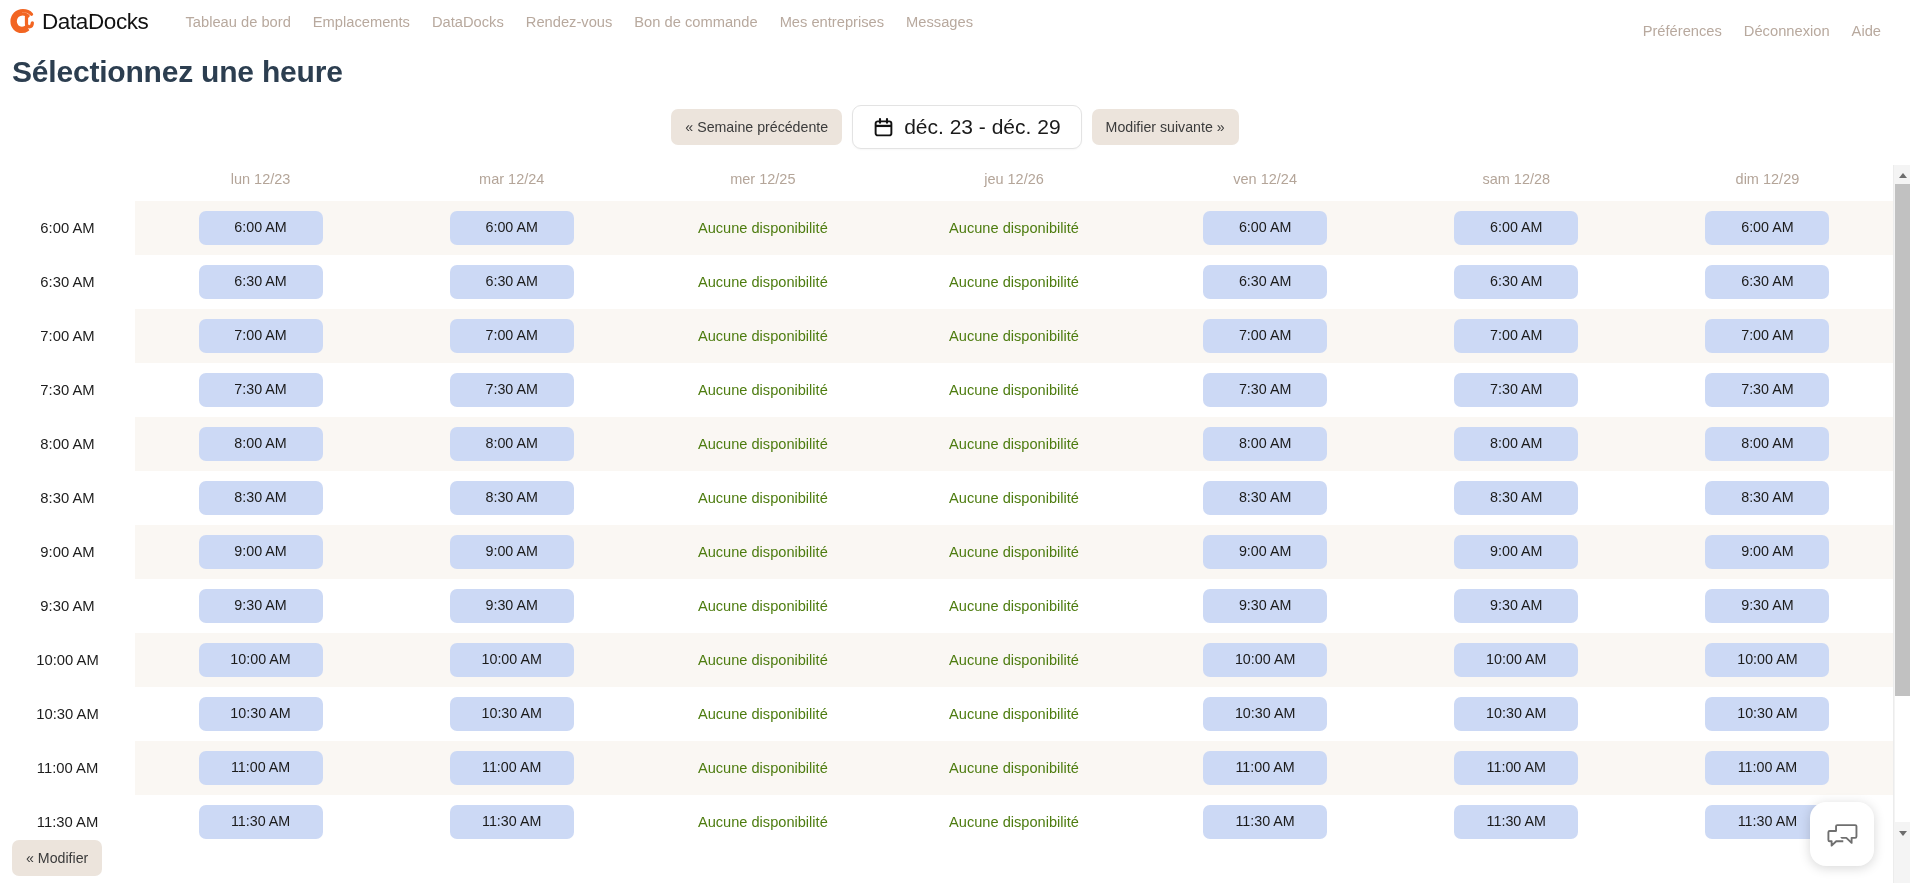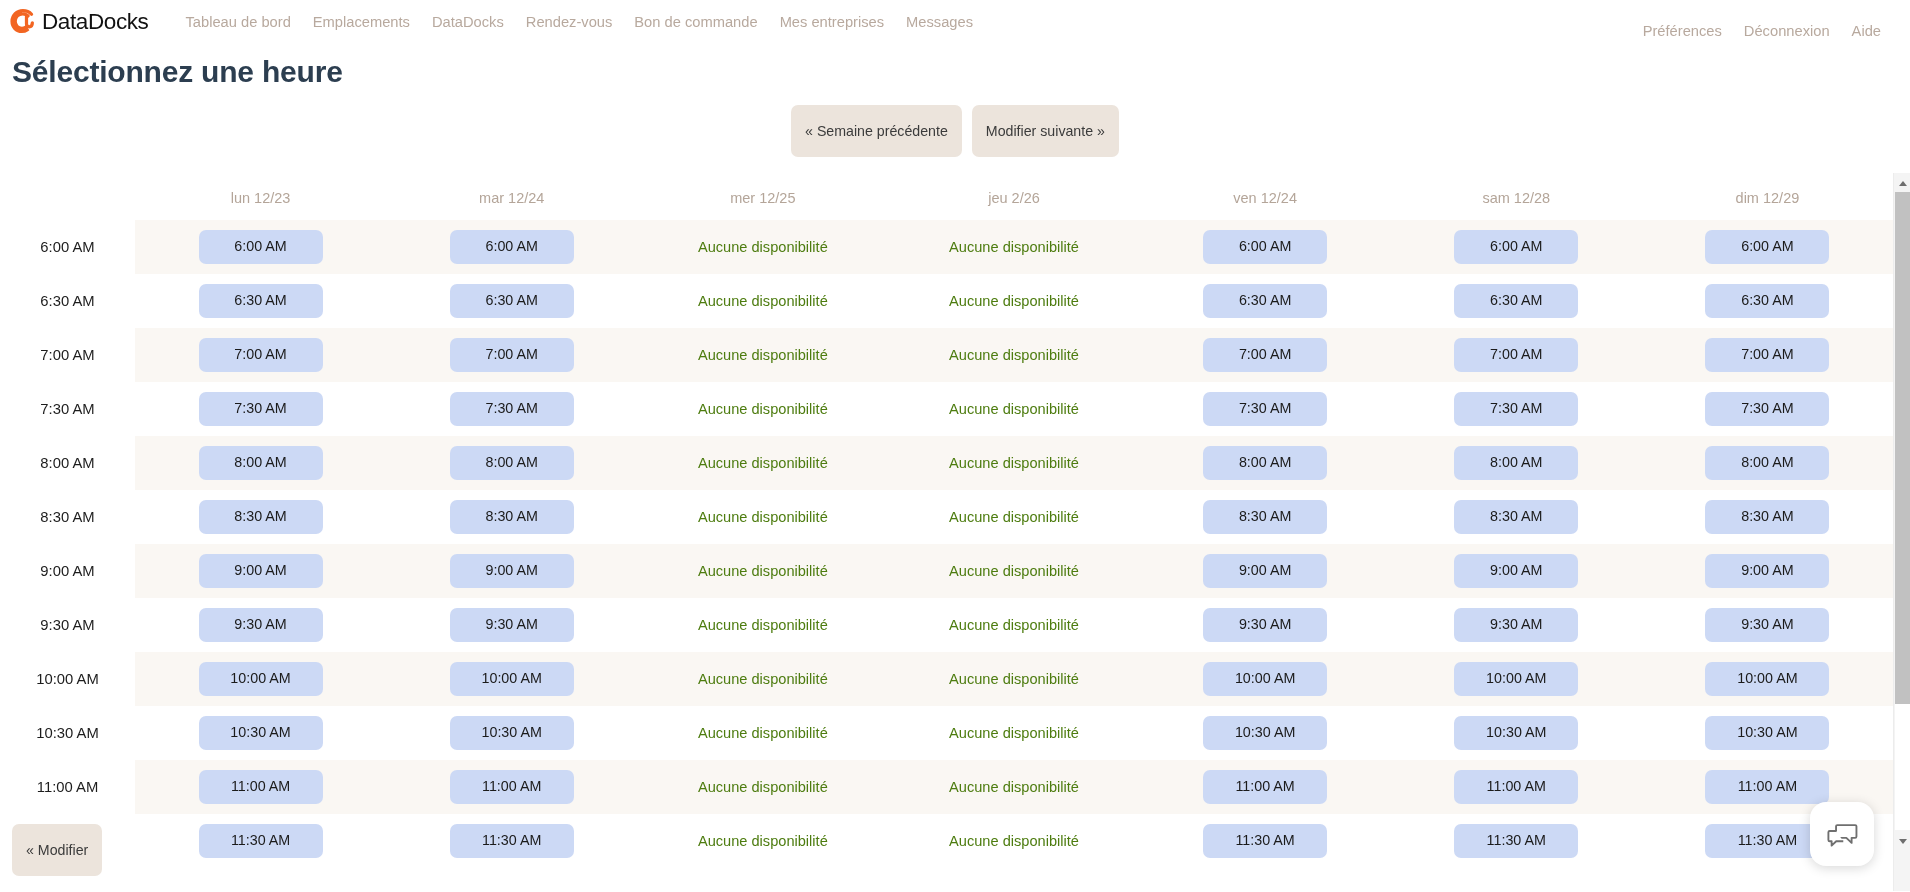--- a/index.html
+++ b/index.html
@@ -72,21 +72,21 @@
     gap: 10px;
     margin-top: 16px;
   }
   .btn-beige {
     background: #ece4dc;
     border: none;
     border-radius: 7px;
     color: #3b3b3b;
     font-size: 14.2px;
     font-family: inherit;
-    padding: 18px 14px;
+    padding: 10px 14px;
     cursor: pointer;
     white-space: nowrap;
   }
   .date-pill {
     display: flex;
     align-items: center;
     gap: 10px;
     background: #ffffff;
     border: 1px solid #e3e3e3;
     border-radius: 9px;
@@ -108,21 +108,20 @@
   }
   .sched-scroll {
     position: absolute;
     inset: 0 17px 0 0;
     overflow: hidden;
   }
   table.sched {
     width: 100%;
     border-collapse: collapse;
     table-layout: fixed;
-    margin-top: 11px;
   }
   table.sched th.time-col-h, table.sched td.time-col { width: 135px; }
   table.sched th {
     font-size: 14.5px;
     font-weight: 400;
     color: #b4a599;
     padding: 6px 0 14px 0;
     text-align: center;
   }
   table.sched td {
@@ -249,34 +248,45 @@
     <a class="nav-link" href="#">Déconnexion</a>
     <a class="nav-link" href="#">Aide</a>
   </div>
 </div>
 
 <h1 class="page-title">Sélectionnez une heure</h1>
 
 <div class="week-nav">
   <button class="btn-beige">« Semaine précédente</button>
 
+  <div class="date-pill">
+    <span>
+      <svg class="cal-icon" viewBox="0 0 24 24" aria-hidden="true">
+        <rect x="3" y="5" width="18" height="16" rx="2.5" fill="none" stroke="#111" stroke-width="2.2"></rect>
+        <line x1="3" y1="10.2" x2="21" y2="10.2" stroke="#111" stroke-width="2.6"></line>
+        <line x1="8" y1="2.4" x2="8" y2="6.6" stroke="#111" stroke-width="2.4" stroke-linecap="round"></line>
+        <line x1="16" y1="2.4" x2="16" y2="6.6" stroke="#111" stroke-width="2.4" stroke-linecap="round"></line>
+      </svg>
+    </span>
+    <span>déc. 23 - déc. 29</span>
+  </div>
 
   <button class="btn-beige">Modifier suivante »</button>
 </div>
 
 <div class="schedule-wrap">
   <div class="sched-scroll">
     <table class="sched">
       <thead>
         <tr>
           <th class="time-col-h"></th>
           <th>lun 12/23</th>
           <th>mar 12/24</th>
           <th>mer 12/25</th>
-          <th>jeu 2/26</th>
+          <th>jeu 12/26</th>
           <th>ven 12/24</th>
           <th>sam 12/28</th>
           <th>dim 12/29</th>
         </tr>
       </thead>
       <tbody id="sched-body">
           <tr class="row-alt">
             <td class="time-col">6:00 AM</td>
             <td><button class="slot-btn">6:00 AM</button></td>
             <td><button class="slot-btn">6:00 AM</button></td>

